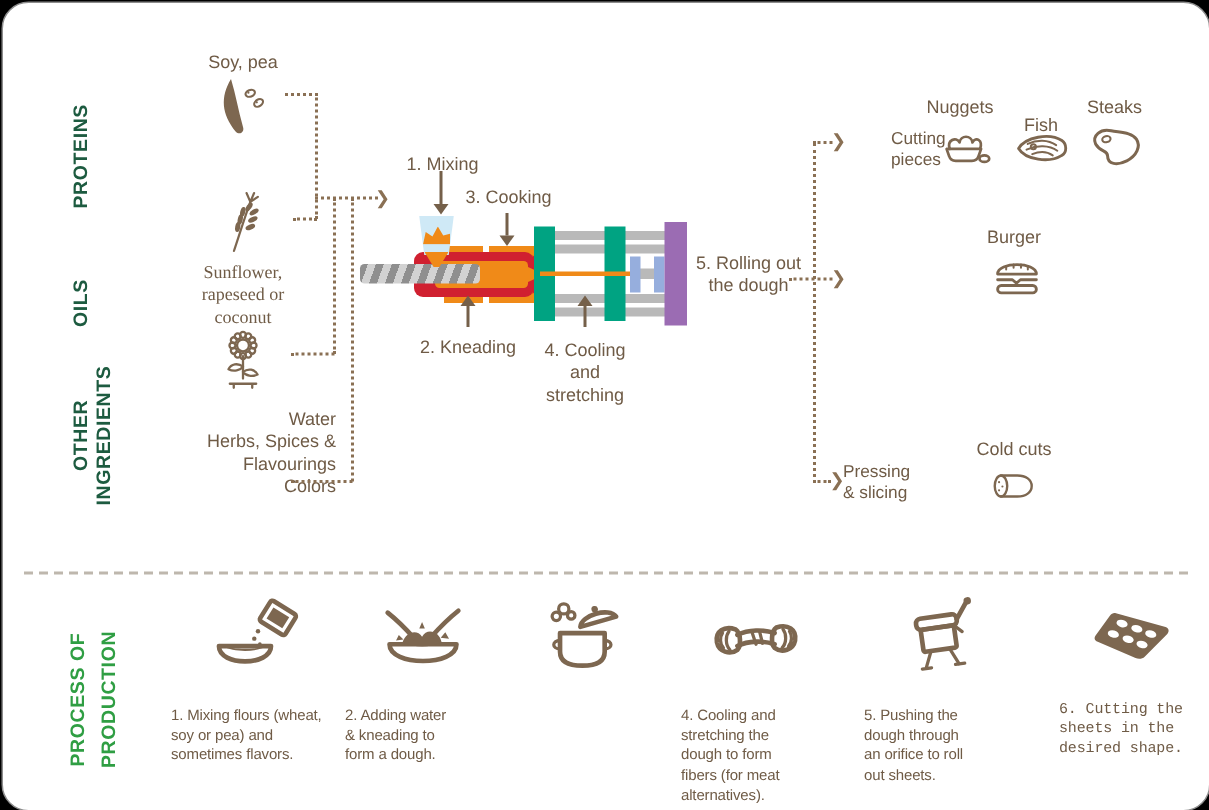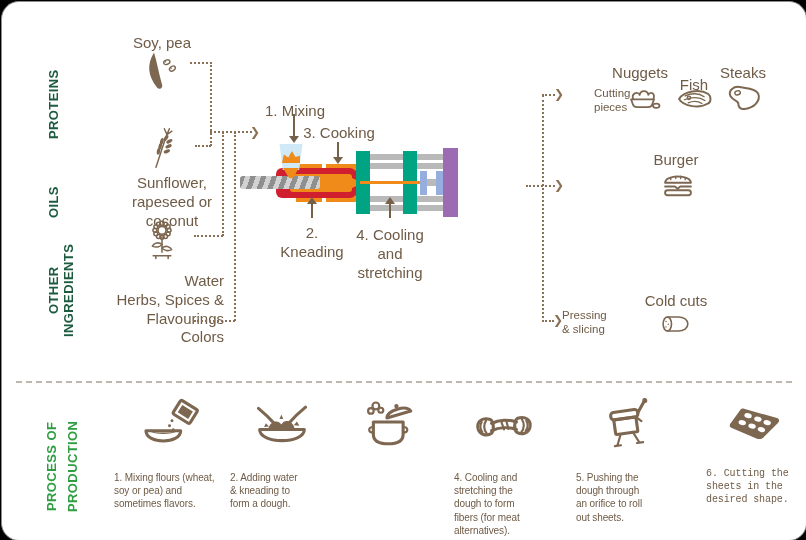--- a/index.html
+++ b/index.html
@@ -1,20 +1,20 @@
 <!DOCTYPE html>
 <html><head>
 <meta charset="utf-8">
 <style>
   html,body{margin:0;padding:0;background:#000;}
   .stage{position:relative;width:804px;height:538px;margin:1px;background:#fff;
          border:1px solid #8d8d8d;border-radius:18px;overflow:hidden;
          font-family:"Liberation Sans",sans-serif;}
   .abs{position:absolute;}
-  .lbl{position:absolute;color:#6f5b46;font-size:15px;line-height:1.25;white-space:pre-line;}
+  .lbl{position:absolute;color:#6f5b46;font-size:12px;line-height:1.25;white-space:pre-line;}
   .ctr{text-align:center;}
   .vlabel{position:absolute;writing-mode:vertical-rl;transform:rotate(180deg);
           font-weight:bold;text-align:center;white-space:pre-line;letter-spacing:.4px;}
   .vdark{color:#1d5b40;font-size:13px;}
   .vbright{color:#2f9e43;font-size:13px;line-height:1.6;}
   .dot-h{position:absolute;border-top:2px dotted #8a7054;}
   .dot-v{position:absolute;border-left:2px dotted #8a7054;}
   .chev{position:absolute;color:#8a7054;font-size:12px;font-weight:bold;
         font-family:"DejaVu Sans",sans-serif;line-height:1;}
   .aline{position:absolute;width:2px;background:#75604a;}
@@ -58,21 +58,21 @@
       <ellipse cx="62" cy="26" rx="8" ry="4" transform="rotate(-55 62 26)"></ellipse>
       <ellipse cx="52" cy="34" rx="8" ry="4" transform="rotate(-75 52 34)"></ellipse>
       <ellipse cx="70" cy="34" rx="8" ry="4" transform="rotate(-30 70 34)"></ellipse>
       <ellipse cx="48" cy="46" rx="8" ry="4" transform="rotate(-78 48 46)"></ellipse>
       <ellipse cx="68" cy="46" rx="8" ry="4" transform="rotate(-25 68 46)"></ellipse>
       <ellipse cx="44" cy="58" rx="8" ry="4" transform="rotate(-80 44 58)"></ellipse>
       <ellipse cx="64" cy="58" rx="8" ry="4" transform="rotate(-22 64 58)"></ellipse>
     </g>
   </svg>
 
-  <div class="lbl ctr" style="left:112px;top:172px;width:116px;">Sunflower,
+  <div class="lbl ctr" style="left:102px;top:172px;width:116px;font-family:Liberation Serif, serif;">Sunflower,
 rapeseed or
 coconut</div>
   <svg class="abs" style="left:138px;top:214px;" width="44" height="48" viewBox="0 0 100 100">
     <circle class="ic ict" cx="50" cy="28" r="9"></circle>
     <g class="ic" style="stroke-width:3.5">
       <circle cx="66" cy="28" r="4.5"></circle>
         <circle cx="63.9" cy="36" r="4.5"></circle>
       <circle cx="58" cy="41.9" r="4.5"></circle>
         <circle cx="50" cy="44" r="4.5"></circle>
       <circle cx="42" cy="41.9" r="4.5"></circle>
@@ -137,20 +137,22 @@
   <div class="ah-u" style="left:305px;top:195px;"></div>
   <div class="aline" style="left:387px;top:202px;height:14px;"></div>
   <div class="ah-u" style="left:383px;top:195px;"></div>
 
   <div class="lbl ctr" style="left:258px;top:100px;width:70px;">1. Mixing</div>
   <div class="lbl ctr" style="left:301px;top:122px;width:72px;">3. Cooking</div>
   <div class="lbl ctr" style="left:272px;top:222px;width:76px;">2. Kneading</div>
   <div class="lbl ctr" style="left:352px;top:224px;width:72px;">4. Cooling
 and
 stretching</div>
+  <div class="lbl ctr" style="left:456px;top:166px;width:82px;">5. Rolling out
+the dough</div>
 
   <div class="dot-v" style="left:540px;top:93px;height:227px;"></div>
   <div class="dot-h" style="left:540px;top:92px;width:13px;"></div>
   <span class="chev" style="left:552px;top:86px;">❯</span>
   <div class="dot-h" style="left:524px;top:183px;width:29px;"></div>
   <span class="chev" style="left:552px;top:177px;">❯</span>
   <div class="dot-h" style="left:540px;top:318px;width:12px;"></div>
   <span class="chev" style="left:551px;top:312px;">❯</span>
 
   <div class="lbl" style="left:560px;top:84px;width:64px;font-size:11.5px;margin-left:32px;">Cutting

